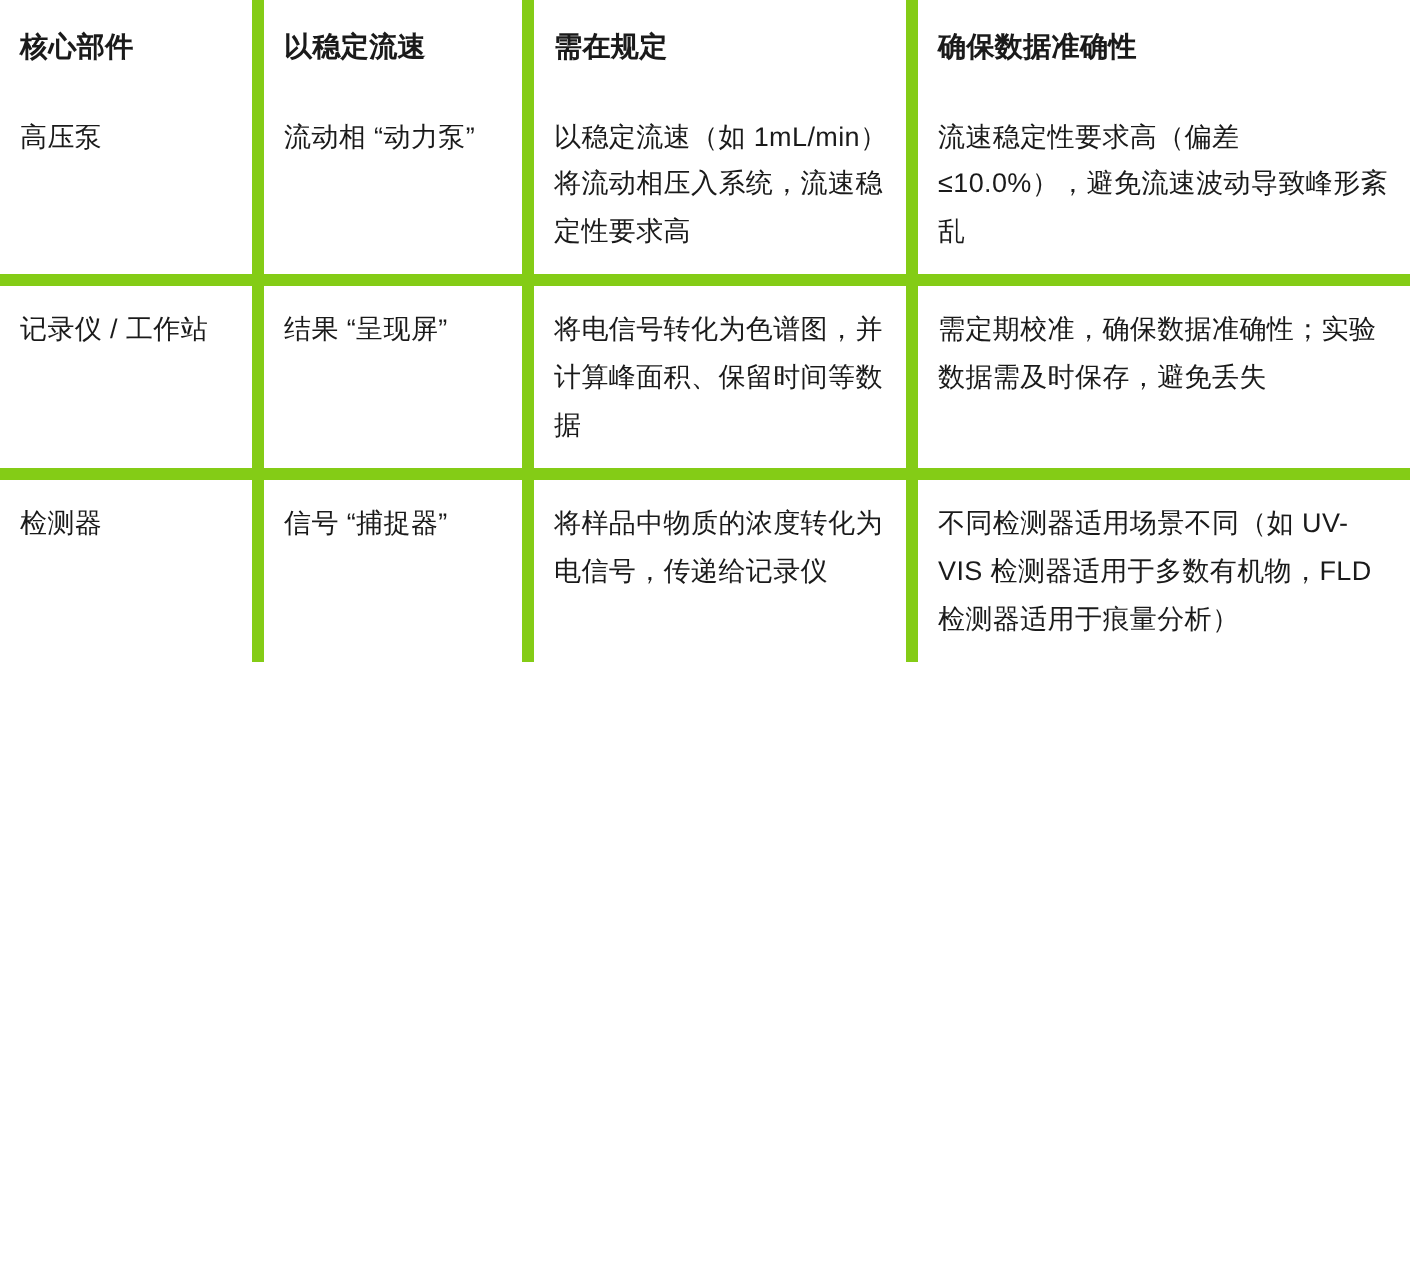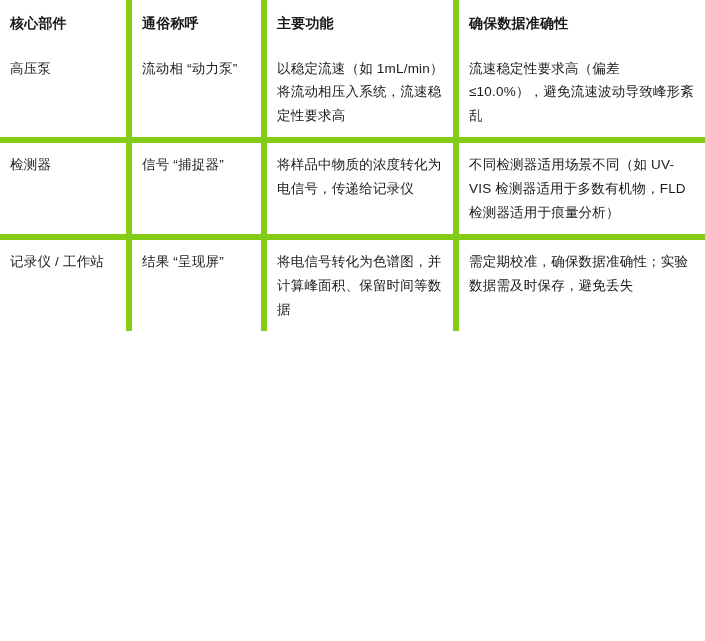--- a/index.html
+++ b/index.html
@@ -59,39 +59,39 @@
   <table class="spec-table">
     <colgroup>
       <col class="c0">
         <col class="c1">
         <col class="c2">
         <col class="c3">
     </colgroup>
     <thead>
       <tr>
         <th>核心部件</th>
-        <th>通俗称呼</th>
-        <th>主要功能</th>
+        <th>以稳定流速</th>
+        <th>需在规定</th>
         <th>确保数据准确性</th>
       </tr>
     </thead>
     <tbody>
       <tr>
         <td>高压泵</td>
         <td>流动相 “动力泵”</td>
         <td>以稳定流速（如 1mL/min）将流动相压入系统，流速稳定性要求高</td>
         <td>流速稳定性要求高（偏差 ≤10.0%），避免流速波动导致峰形紊乱</td>
       </tr>
       <tr>
+        <td>记录仪 / 工作站</td>
+        <td>结果 “呈现屏”</td>
+        <td>将电信号转化为色谱图，并计算峰面积、保留时间等数据</td>
+        <td>需定期校准，确保数据准确性；实验数据需及时保存，避免丢失</td>
+      </tr>
+      <tr>
         <td>检测器</td>
         <td>信号 “捕捉器”</td>
         <td>将样品中物质的浓度转化为电信号，传递给记录仪</td>
         <td>不同检测器适用场景不同（如 UV-VIS 检测器适用于多数有机物，FLD 检测器适用于痕量分析）</td>
-      </tr>
-      <tr>
-        <td>记录仪 / 工作站</td>
-        <td>结果 “呈现屏”</td>
-        <td>将电信号转化为色谱图，并计算峰面积、保留时间等数据</td>
-        <td>需定期校准，确保数据准确性；实验数据需及时保存，避免丢失</td>
       </tr>
     </tbody>
   </table>
 </div>
 
 </body></html>

